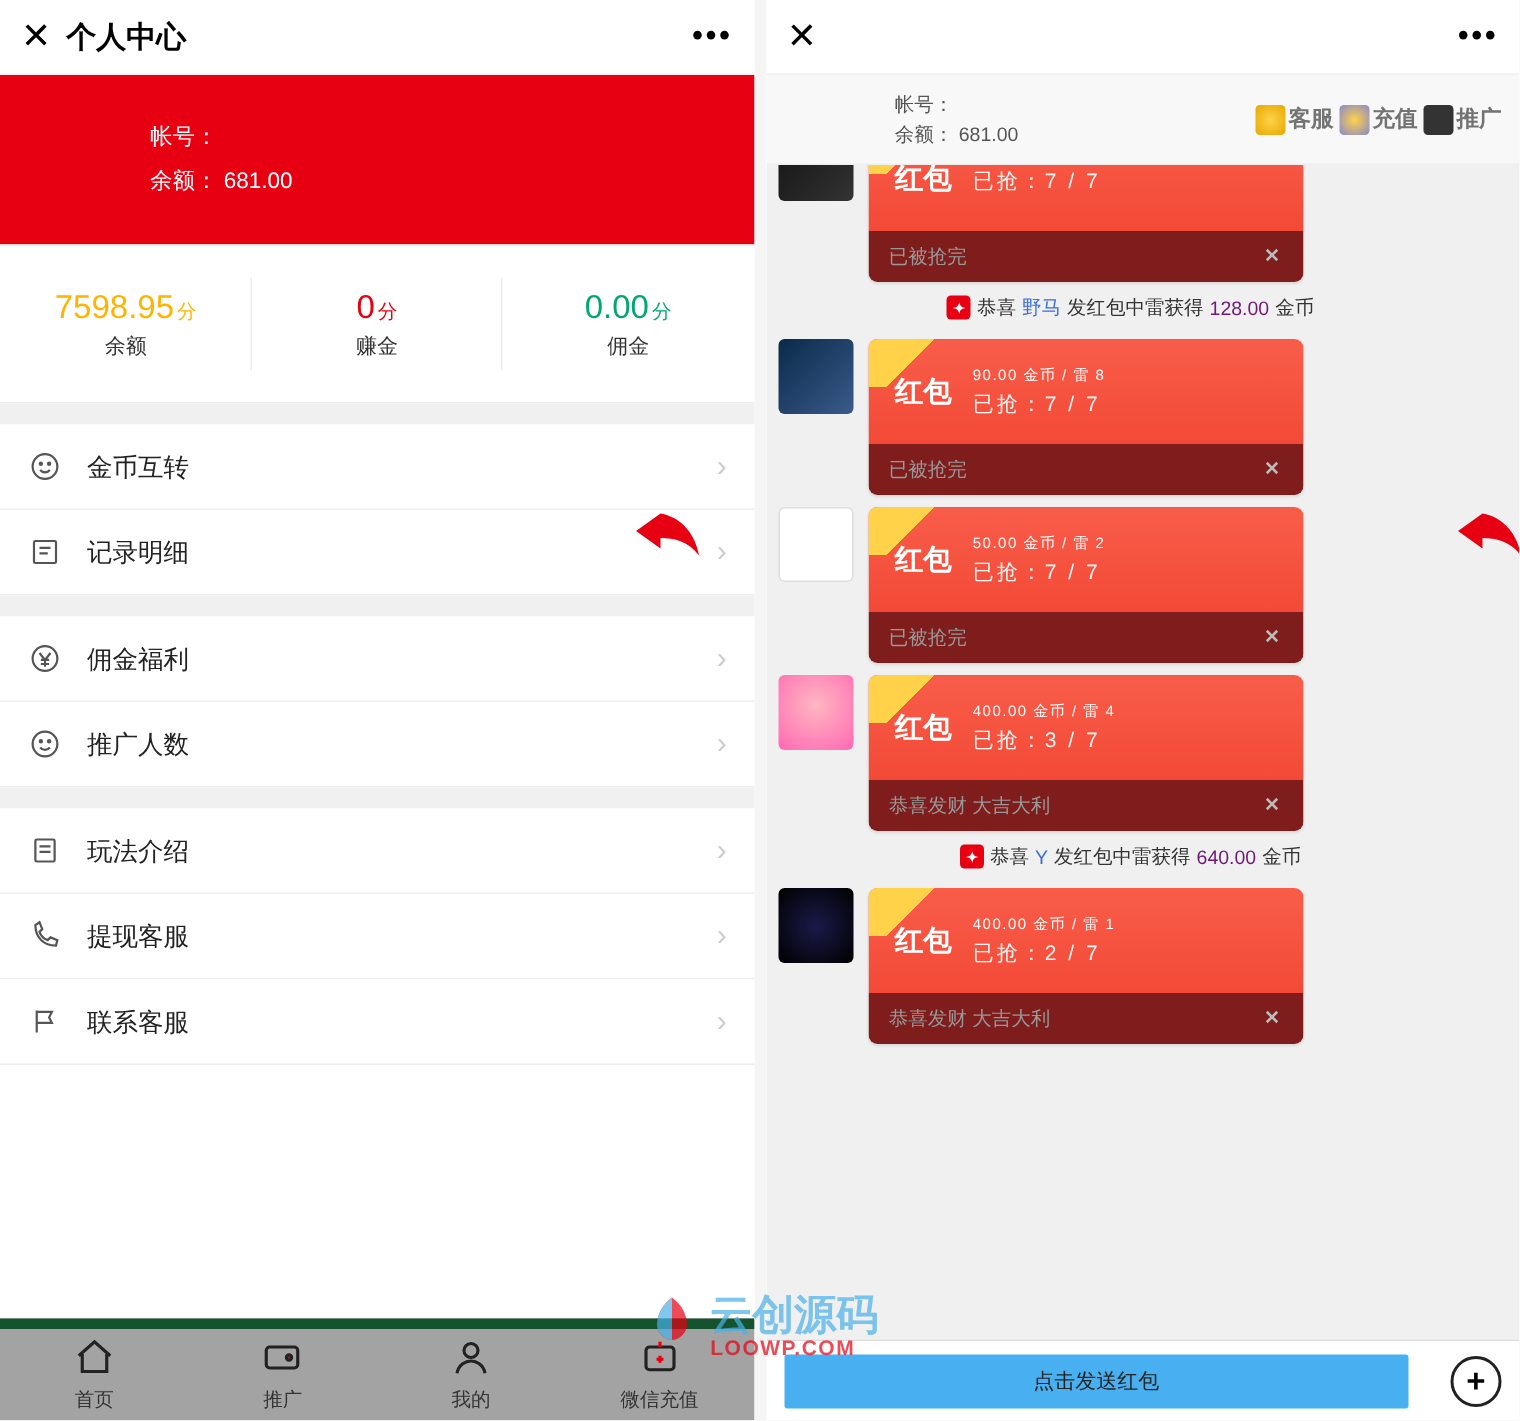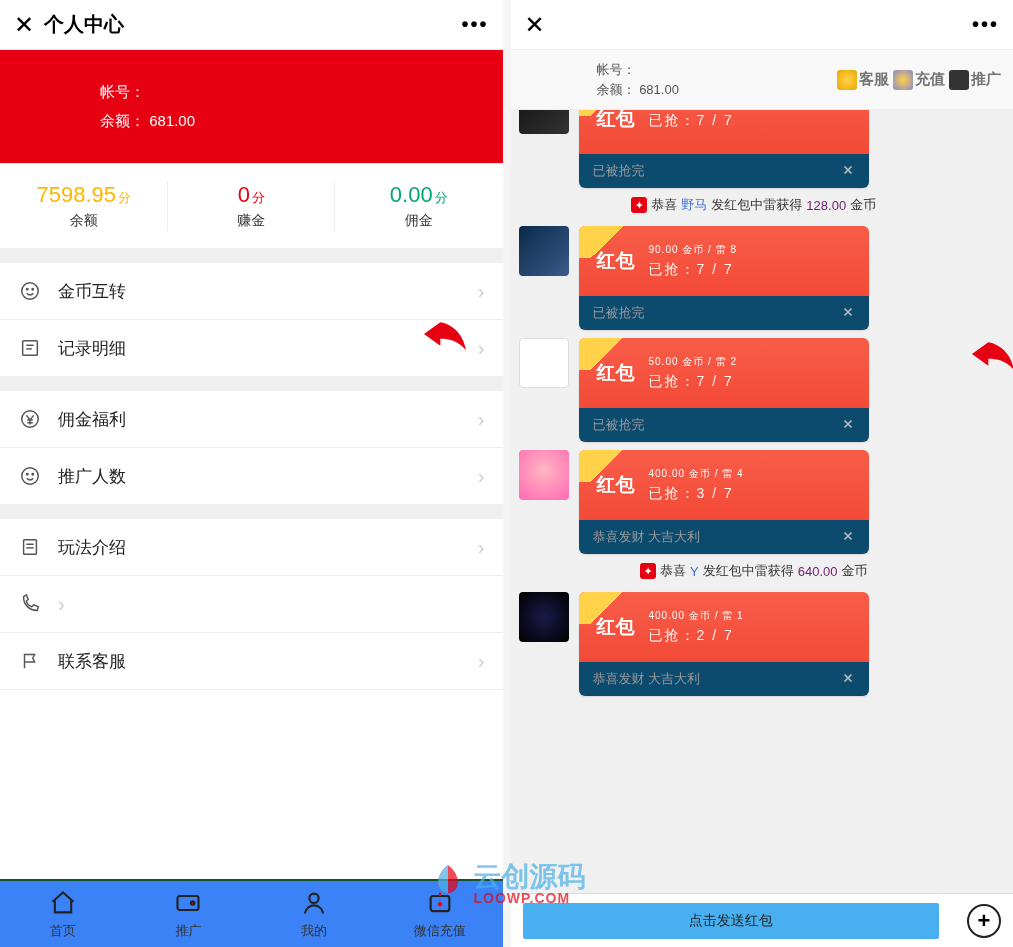--- a/index.html
+++ b/index.html
@@ -5,57 +5,57 @@
 *{margin:0;padding:0;box-sizing:border-box;font-family:-apple-system,"PingFang SC","Microsoft YaHei",sans-serif}
 body{background:#f5f5f5;width:1013px;height:947px;display:flex;position:relative}
 .phone{flex:1;background:#fff;display:flex;flex-direction:column;position:relative;overflow:hidden}
 .phone-left{border-right:8px solid #f5f5f5}
 .header{height:50px;display:flex;align-items:center;padding:0 14px;background:#fff;border-bottom:1px solid #eee}
 .header-close{font-size:24px;margin-right:10px;cursor:pointer}
 .header-title{font-size:20px;font-weight:600;flex:1}
 .header-more{font-size:20px;font-weight:bold;letter-spacing:2px}
 .red-band{background:#e60012;color:#fff;padding:28px 0 28px 100px;font-size:15px;line-height:1.9}
 .stats{display:flex;background:#fff;border-top:1px solid #eee;border-bottom:1px solid #eee}
-.stat{flex:1;text-align:center;padding:18px 0;position:relative}
+.stat{flex:1;text-align:center;padding:28px 0;position:relative}
 .stat:not(:last-child):after{content:"";position:absolute;right:0;top:20%;height:60%;width:1px;background:#eee}
 .stat-val{font-size:22px;font-weight:500}
 .stat-unit{font-size:13px;margin-left:2px}
 .stat-lbl{font-size:14px;color:#333;margin-top:4px}
 .yellow{color:#ffb400}
 .redc{color:#e60012}
 .green{color:#00a870}
 .gap{height:14px;background:#f0f0f0}
 .list-item{display:flex;align-items:center;padding:16px 18px;background:#fff;border-bottom:1px solid #eee;font-size:17px;color:#222;position:relative}
 .li-icon{width:24px;height:24px;margin-right:16px;display:flex;align-items:center;justify-content:center;color:#555}
 .li-icon svg{width:22px;height:22px}
 .chev{color:#ccc;font-size:20px}
 .red-arrow{position:absolute;right:30px;top:-14px}
 .red-arrow svg{width:56px;height:56px}
-.bottom-bar{position:absolute;bottom:0;left:0;right:0;height:68px;background:#3b82f6;border-top:2px solid #14532d;display:flex}
+.bottom-bar{position:absolute;bottom:0;left:0;right:0;height:68px;background:#a3a3a3;border-top:7px solid #14532d;display:flex}
 .bb-item{flex:1;display:flex;flex-direction:column;align-items:center;justify-content:center;font-size:13px;color:#333}
 .bb-icon{margin-bottom:2px}
 .bb-icon svg{width:28px;height:28px}
 
 
 .r-top{height:60px;display:flex;align-items:center;padding:0 12px;background:#f8f8f8;border-bottom:1px solid #eee}
 .r-info{flex:1;font-size:13px;color:#555;padding-left:74px;line-height:1.5}
 .r-btns{display:flex;gap:4px}
 .r-btn{display:flex;align-items:center;font-size:15px;font-weight:600;color:#737373}
 .r-btn-ico{width:20px;height:20px;margin-right:2px;border-radius:3px}
 .chat{flex:1;background:#f0f0f0;overflow:hidden;padding:4px 24px 0 8px;position:relative}
 .msg{display:flex;margin-bottom:8px}
 .avatar{width:50px;height:50px;border-radius:4px;margin-right:10px;flex-shrink:0;background:#222}
 .env{flex:1;border-radius:6px;overflow:hidden;box-shadow:0 1px 2px rgba(0,0,0,.1);max-width:290px}
 .env-top{display:flex;padding:12px 14px;background:linear-gradient(180deg,#f85d4a,#f24a36);color:#fff;position:relative}
 .env-gold{position:absolute;left:0;top:0;width:56px;height:32px;background:linear-gradient(135deg,#ffd24a 50%,transparent 50%)}
 .env-badge{width:46px;height:46px;font-size:19px;font-weight:bold;color:#fff;display:flex;align-items:center;justify-content:center;writing-mode:horizontal-tb;margin-right:10px;position:relative;z-index:1}
 .env-txt{flex:1;display:flex;flex-direction:column;justify-content:center;gap:4px}
 .env-line1{font-size:10px;letter-spacing:1px}
 .env-line2{font-size:14px;letter-spacing:2px;opacity:.95}
-.env-bot{background:#0c4a6e;padding:8px 14px;font-size:13px;color:#999;display:flex;justify-content:space-between;align-items:center}
+.env-bot{background:#7f1d1d;padding:8px 14px;font-size:13px;color:#999;display:flex;justify-content:space-between;align-items:center}
 .env-cross svg{width:14px;height:14px}
 .notice{display:flex;align-items:center;justify-content:center;font-size:13px;color:#333;margin:6px 0 12px 0;gap:4px}
 .notice-ico{width:16px;height:16px;background:#e60012;border-radius:3px;color:#fff;font-size:11px;display:flex;align-items:center;justify-content:center}
 .notice .blue{color:#3b6ed6}
 .notice .orange{color:#701a75}
 .r-bottom{position:absolute;bottom:0;left:0;right:0;height:54px;background:#fff;border-top:1px solid #ddd;display:flex;align-items:center;padding:0 12px;gap:28px}
 .send-btn{flex:1;height:36px;background:#48b0f0;color:#222;font-size:14px;display:flex;align-items:center;justify-content:center;border-radius:2px}
 .plus{width:34px;height:34px;border:2.5px solid #222;border-radius:50%;display:flex;align-items:center;justify-content:center;font-size:22px;font-weight:bold}
 .r-arrow{position:absolute;right:-8px;top:216px;z-index:5}
 .r-arrow svg{width:56px;height:56px}
@@ -160,20 +160,21 @@
       </span>
     <span style="flex:1">玩法介绍</span>
       <span class="chev">›</span>
   </div>
   <div class="list-item">
     <span class="li-icon">
         <svg viewBox="0 0 24 24" fill="none" stroke="currentColor" stroke-width="1.6">
           <path d="M5 4c0 9 6 15 15 15l1-4-5-2-2 2c-3-1-5-3-6-6l2-2-2-5-3 2z"></path>
         </svg>
       </span>
+    <span style="flex:1">提现客服</span>
       <span class="chev">›</span>
   </div>
   <div class="list-item">
     <span class="li-icon">
         <svg viewBox="0 0 24 24" fill="none" stroke="currentColor" stroke-width="1.6">
           <path d="M6 4v16M6 5h11l-2 4 2 4H6"></path>
         </svg>
       </span>
     <span style="flex:1">联系客服</span>
       <span class="chev">›</span>

